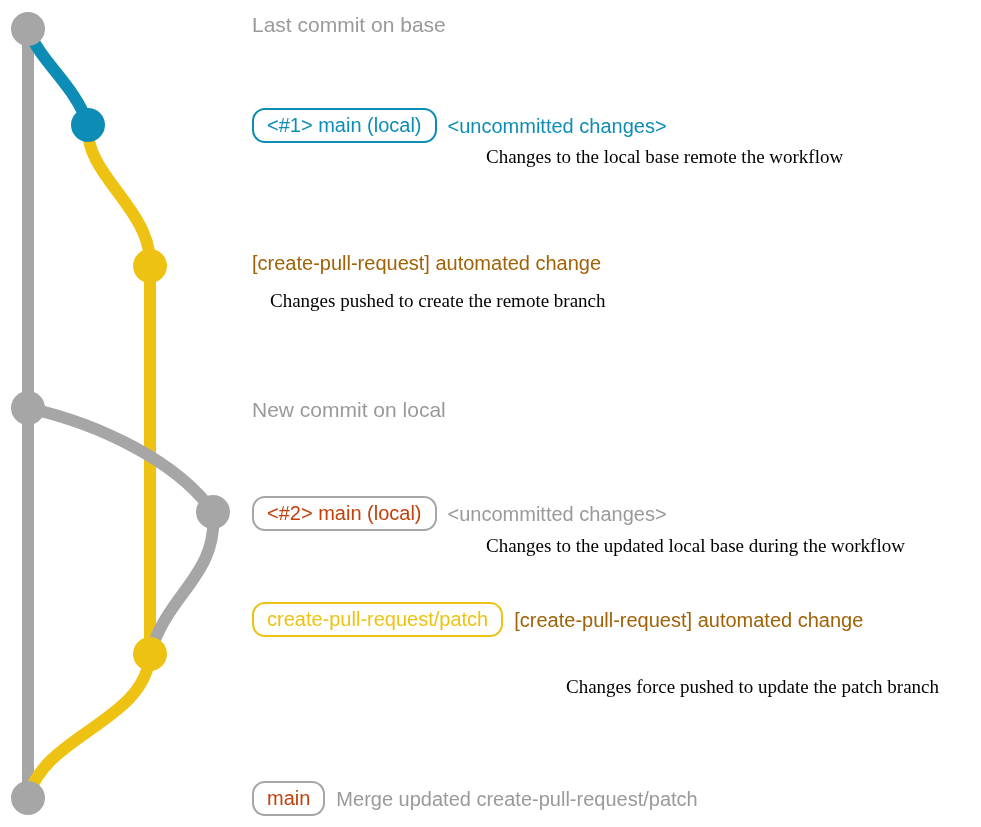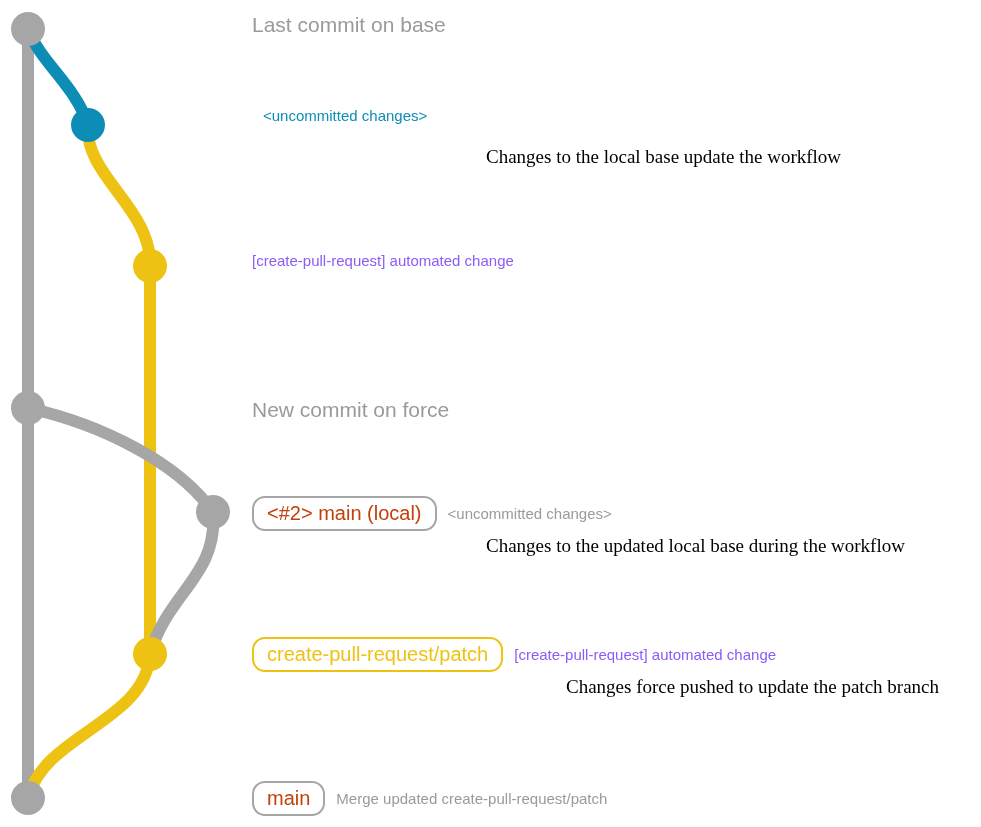--- a/index.html
+++ b/index.html
@@ -64,27 +64,27 @@
     color: #9a9a9a;
     line-height: 1;
     background: #ffffff;
     box-sizing: border-box;
   }
   .pill.blue   { border-color: #0d8db6; color: #0d8db6; }
   .pill.yellow { border-color: #eec213; color: #eec213; }
   .pill.gray   { border-color: #a6a6a6; color: #c2410c; }
 
   .msg {
-    font-size: 15px;
+    font-size: 20px;
     line-height: 1;
     margin-left: 11px;
     white-space: nowrap;
   }
   .msg.blue   { color: #0d8db6; }
-  .msg.yellow { color: #8b5cf6; }
+  .msg.yellow { color: #a16207; }
   .msg.gray   { color: #9a9a9a; }
   .msg.nopill { margin-left: 0; }
 
   
   .subtext {
     font-family: "Liberation Serif", serif;
     font-size: 19px;
     color: #000000;
     white-space: nowrap;
     line-height: 1;
@@ -116,37 +116,39 @@
   <circle cx="213" cy="512" r="17" fill="#a6a6a6"></circle>
   <circle cx="150" cy="654" r="17" fill="#eec213"></circle>
   <circle cx="28" cy="798" r="17" fill="#a6a6a6"></circle>
 </svg>
 
 <div class="rows">
 
   <div class="row section-head" style="top:14px;">Last commit on base</div>
 
   <div class="row commit-line" style="top:108px;">
+    <span class="pill blue">&lt;#1&gt; main (local)</span>
     <span class="msg blue">&lt;uncommitted changes&gt;</span>
   </div>
-  <div class="row subtext" style="top:147px; left:486px;">Changes to the local base update the workflow</div>
+  <div class="row subtext" style="top:147px; left:486px;">Changes to the local base remote the workflow</div>
 
   <div class="row commit-line" style="top:253px;">
     <span class="msg yellow nopill">[create-pull-request] automated change</span>
   </div>
+  <div class="row subtext" style="top:291px; left:270px;">Changes pushed to create the remote branch</div>
 
-  <div class="row section-head" style="top:399px;">New commit on force</div>
+  <div class="row section-head" style="top:399px;">New commit on local</div>
 
   <div class="row commit-line" style="top:496px;">
     <span class="pill gray">&lt;#2&gt; main (local)</span>
     <span class="msg gray">&lt;uncommitted changes&gt;</span>
   </div>
   <div class="row subtext" style="top:536px; left:486px;text-align:center;">Changes to the updated local base during the workflow</div>
 
-  <div class="row commit-line" style="top:637px;align-items:center;">
+  <div class="row commit-line" style="top:602px;align-items:center;">
     <span class="pill yellow">create-pull-request/patch</span>
     <span class="msg yellow">[create-pull-request] automated change</span>
   </div>
   <div class="row subtext" style="top:677px; left:566px;">Changes force pushed to update the patch branch</div>
 
   <div class="row commit-line" style="top:781px;">
     <span class="pill gray">main</span>
     <span class="msg gray">Merge updated create-pull-request/patch</span>
   </div>
 

